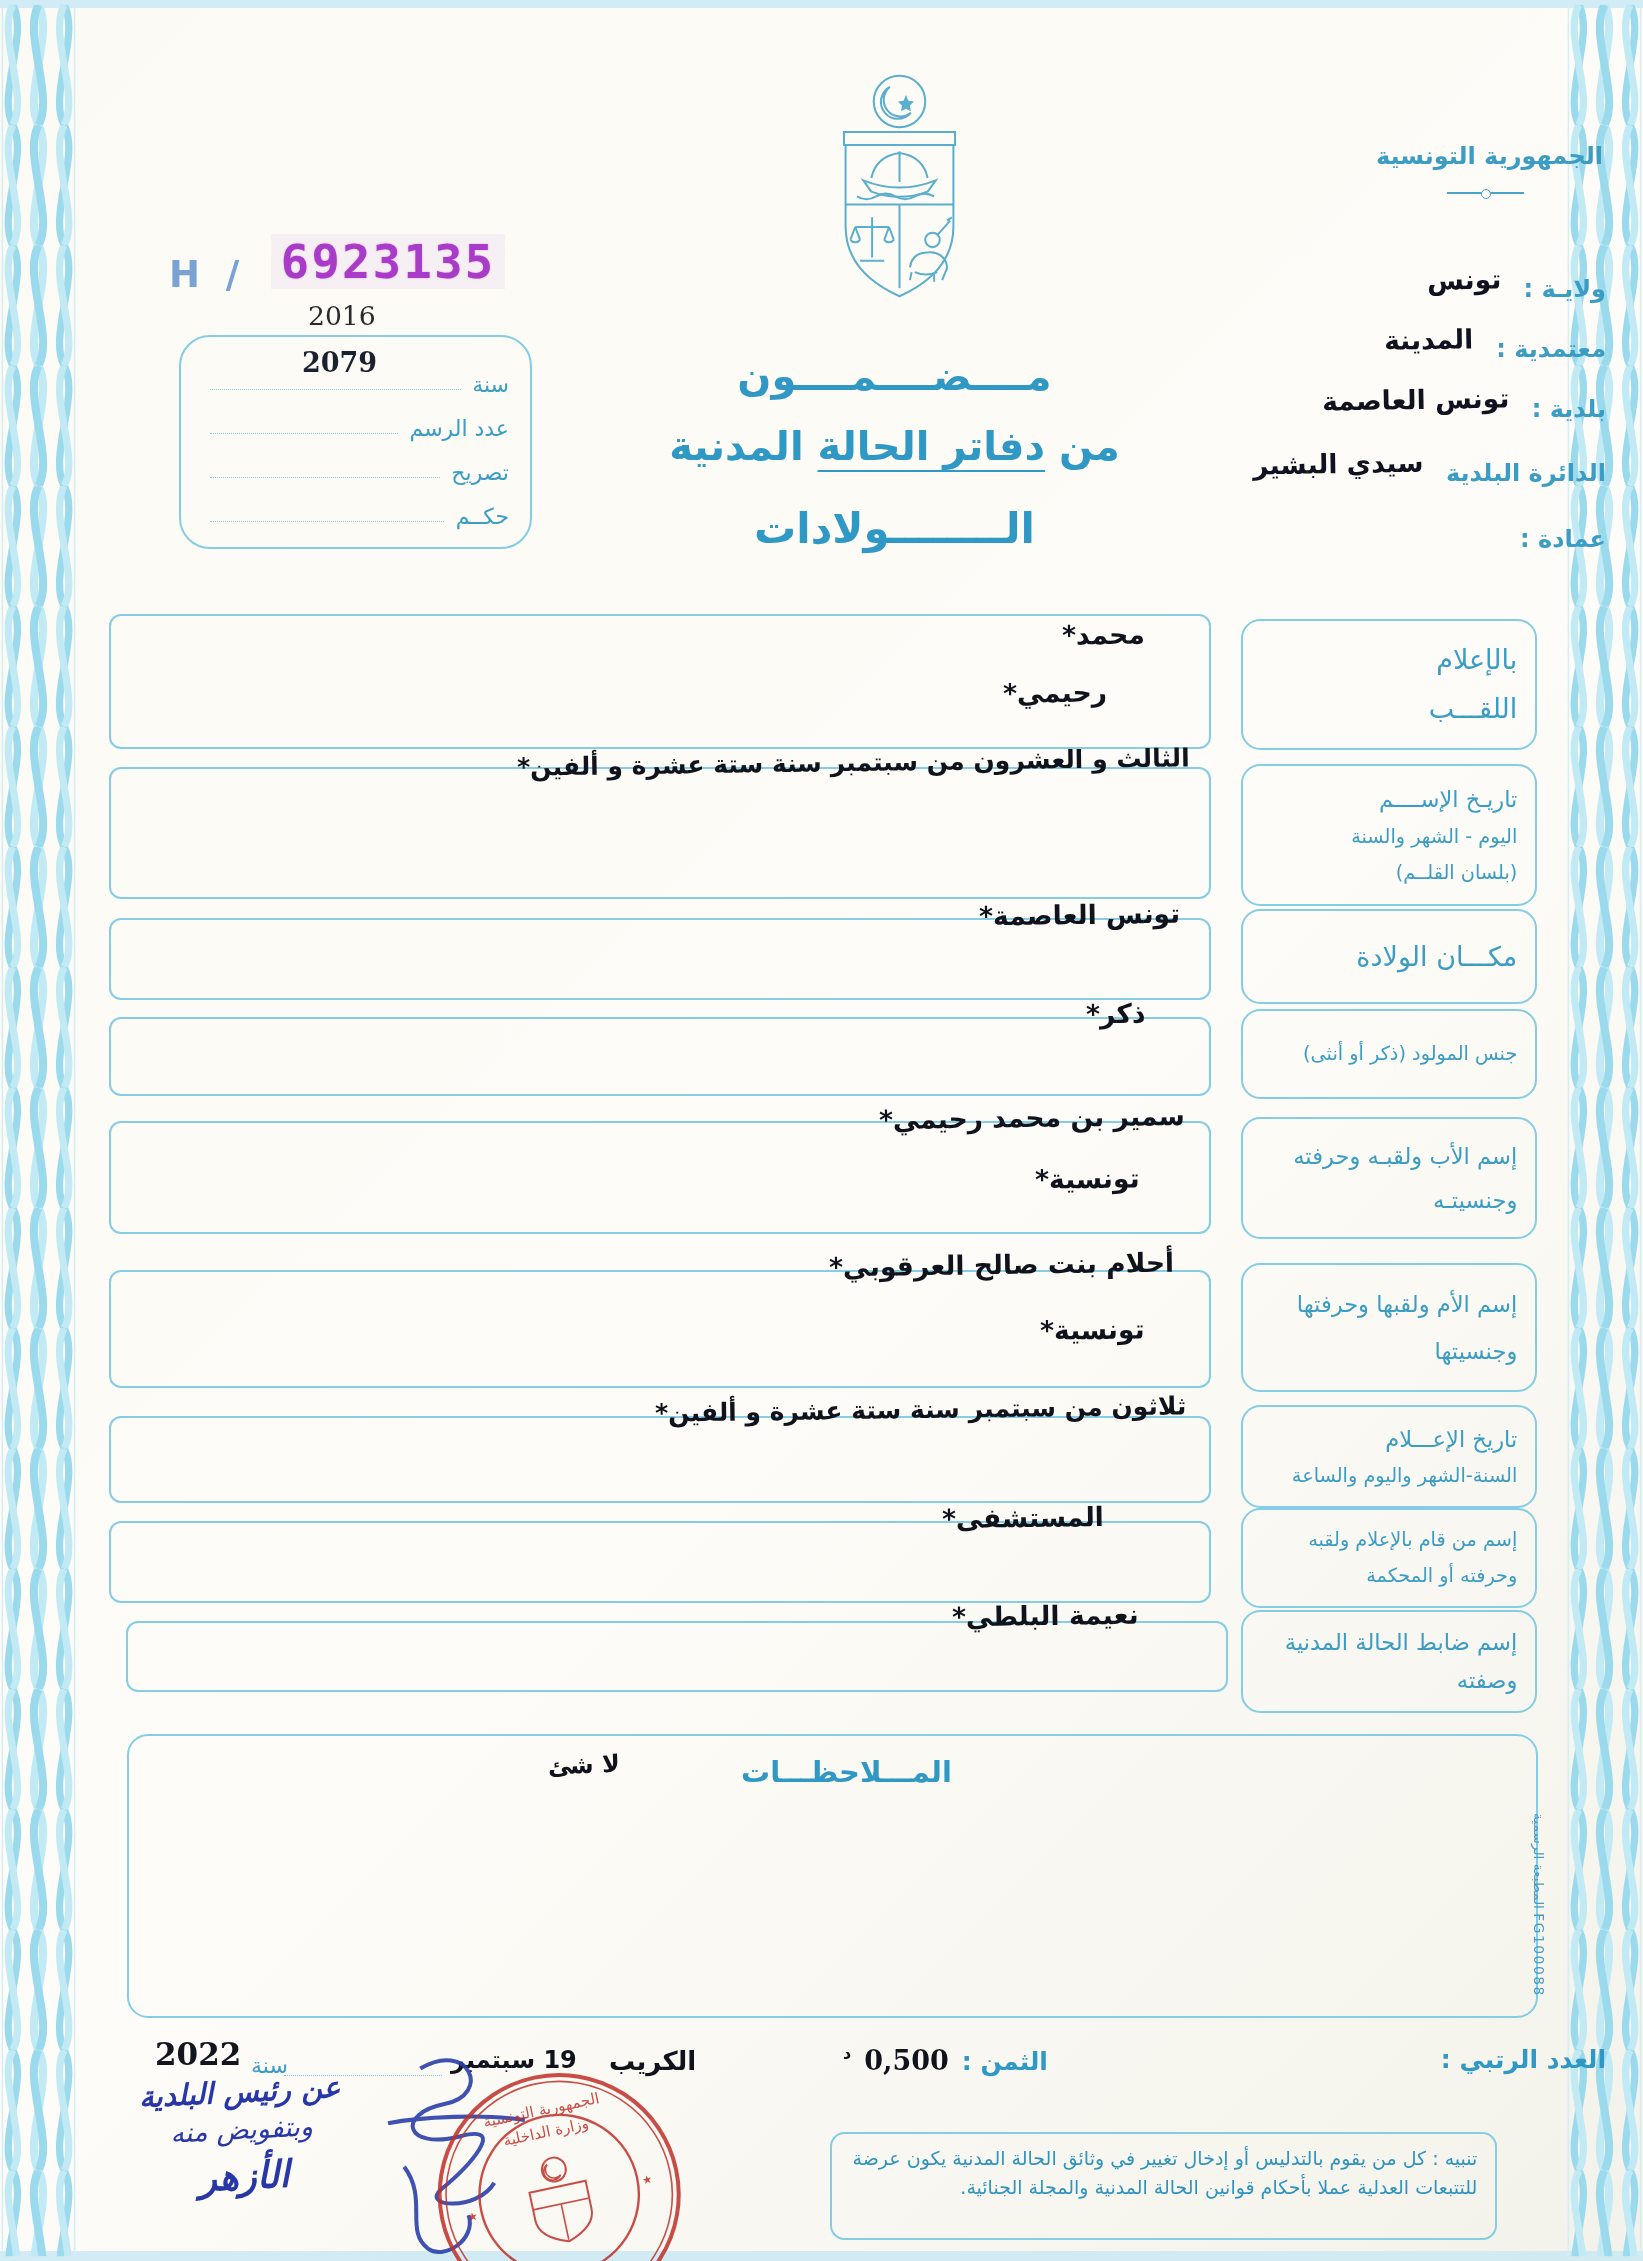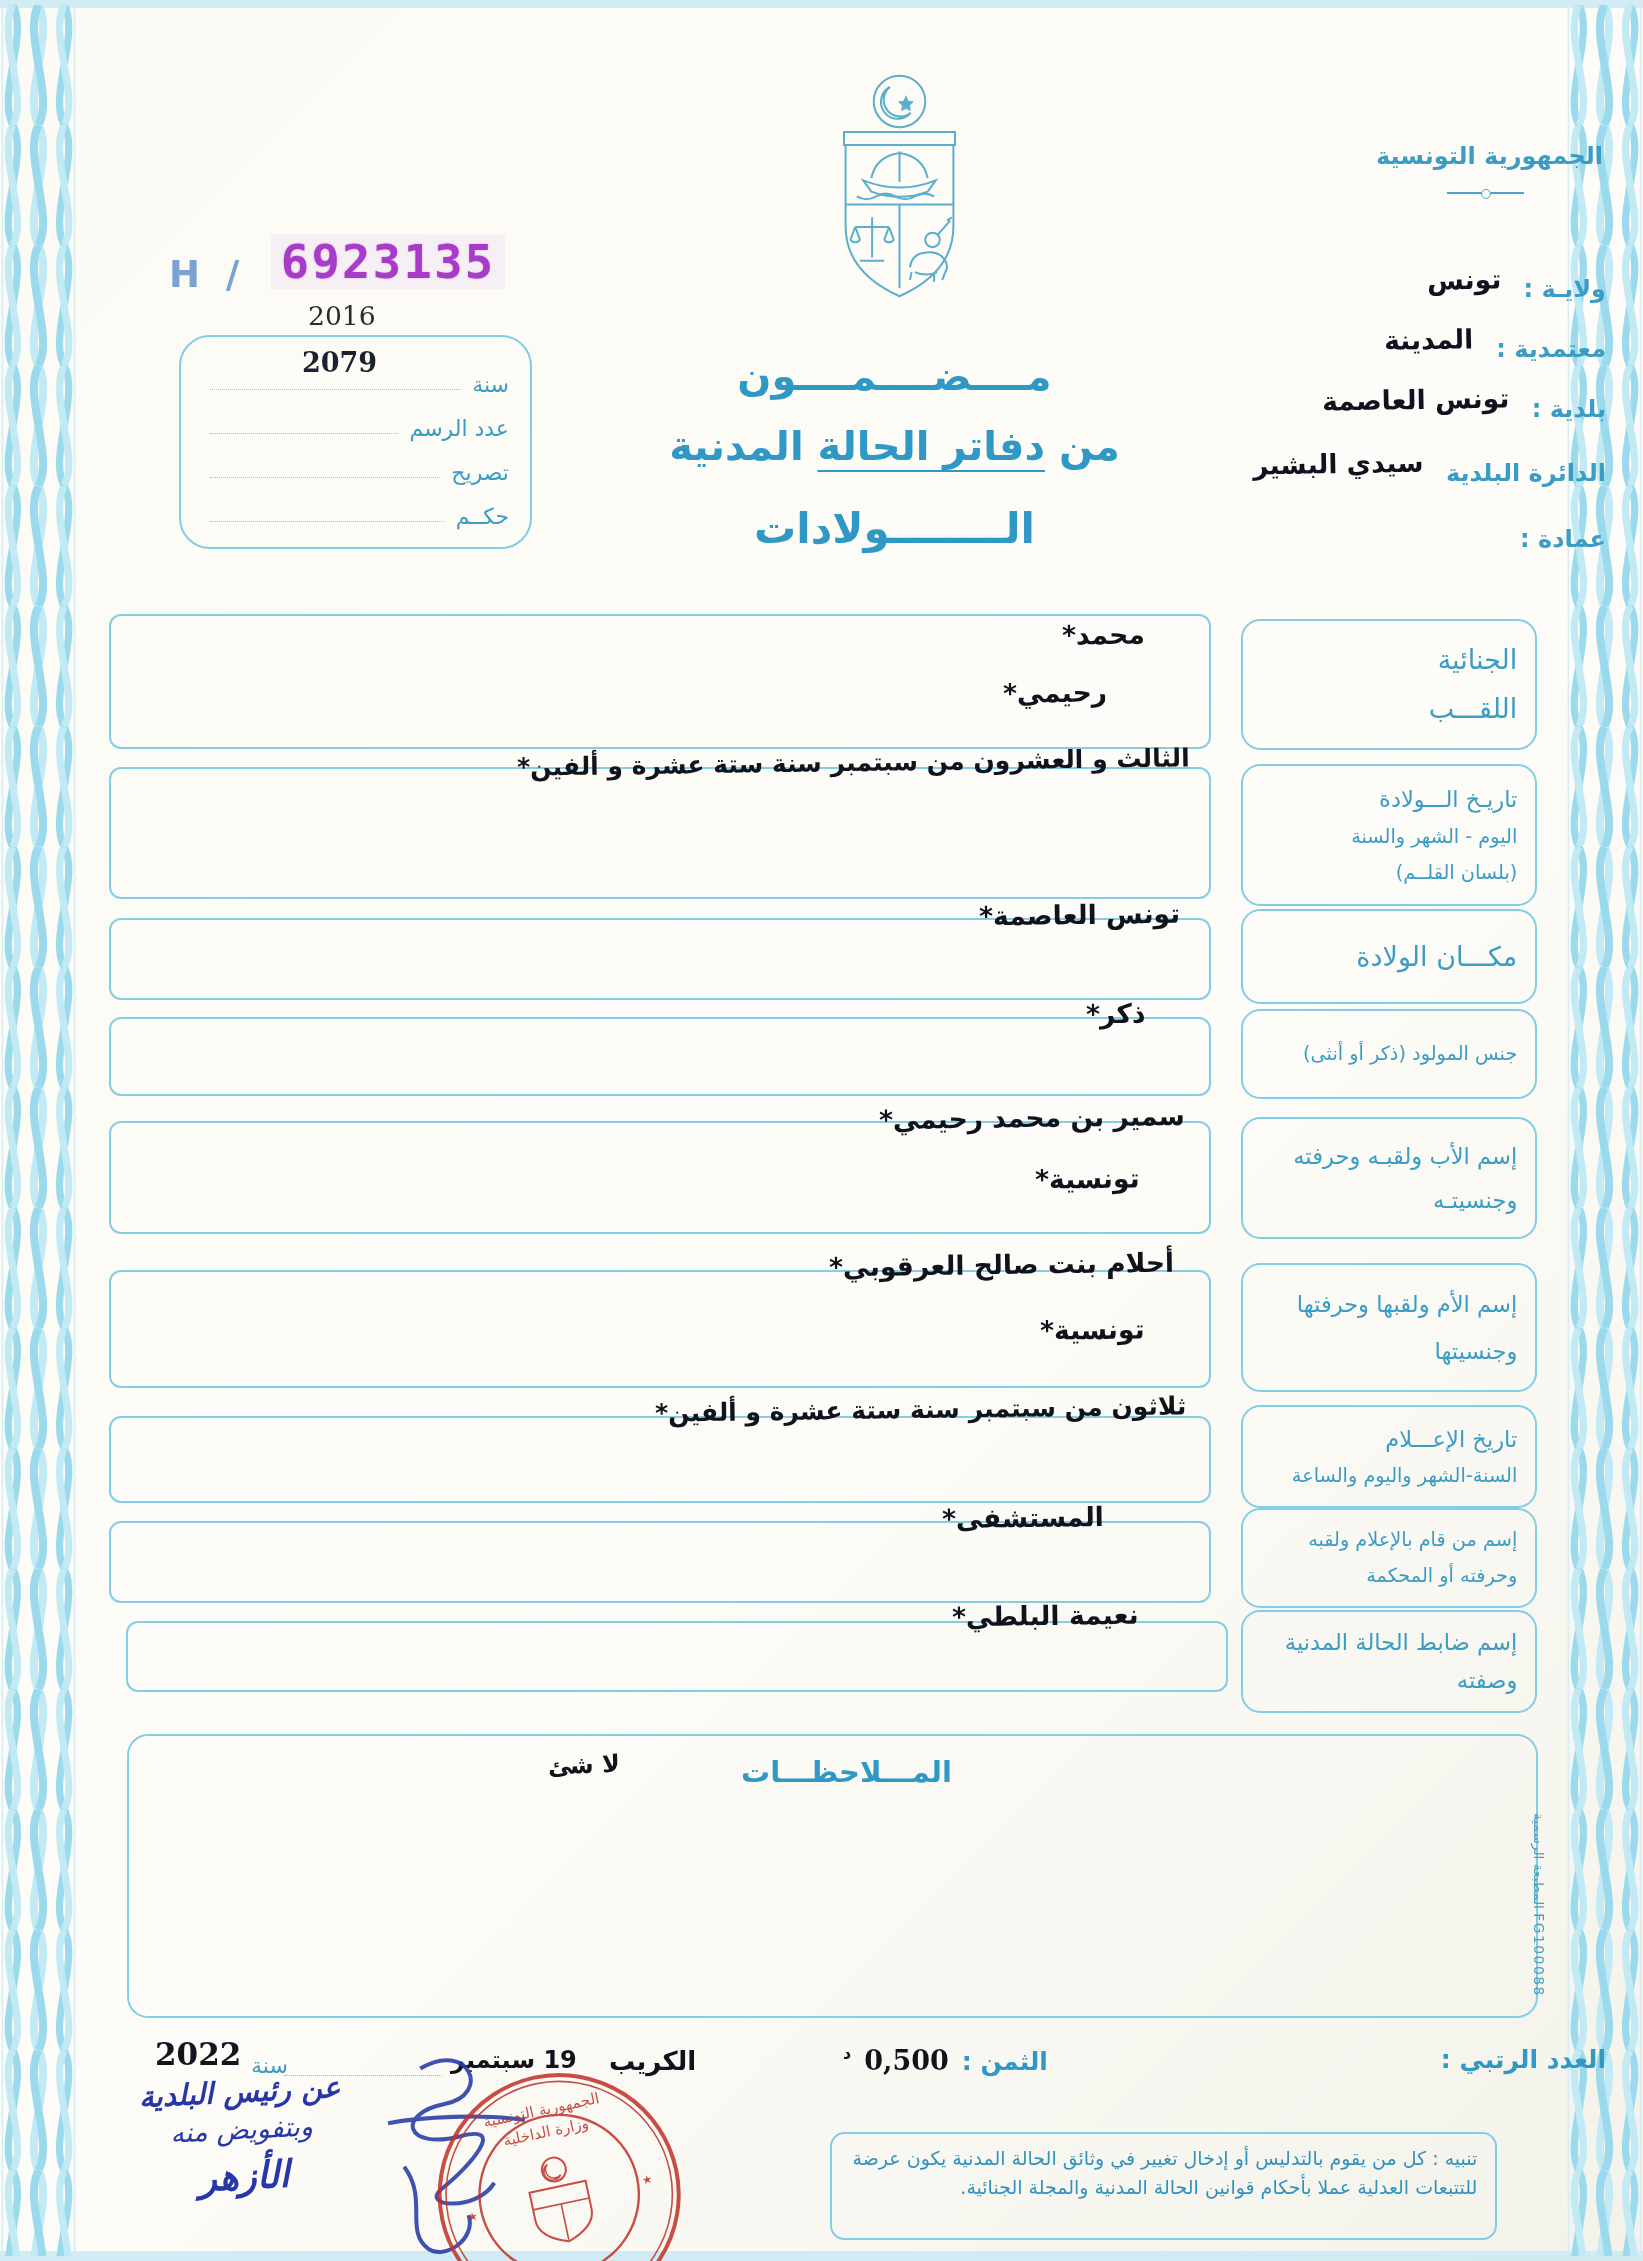--- a/index.html
+++ b/index.html
@@ -228,29 +228,29 @@
       <span>المدنية</span>
     </div>
     <div class="title-l3">الــــــــولادات</div>
   </div>
 
   <div class="vbox r1v">
     <span class="val v-r1a">محمد*</span>
     <span class="val v-r1b">رحيمي*</span>
   </div>
   <div class="lbox r1l">
-    <span class="ll ll-lg">الجنائية</span>
+    <span class="ll ll-lg">بالإعلام</span>
     <span class="ll ll-lg">اللقـــب</span>
   </div>
 
   <div class="vbox r2v">
     <span class="val v-r2">الثالث و العشرون من سبتمبر سنة ستة عشرة و ألفين*</span>
   </div>
   <div class="lbox r2l">
-    <span class="ll">تاريـخ الـــولادة</span>
+    <span class="ll">تاريـخ الإســــم</span>
     <span class="ll ll-sm">اليوم - الشهر والسنة</span>
     <span class="ll ll-sm">(بلسان القلــم)</span>
   </div>
 
   <div class="vbox r3v">
     <span class="val v-r3">تونس العاصمة*</span>
   </div>
   <div class="lbox r3l">
     <span class="ll ll-lg">مكـــان الولادة</span>
   </div>

